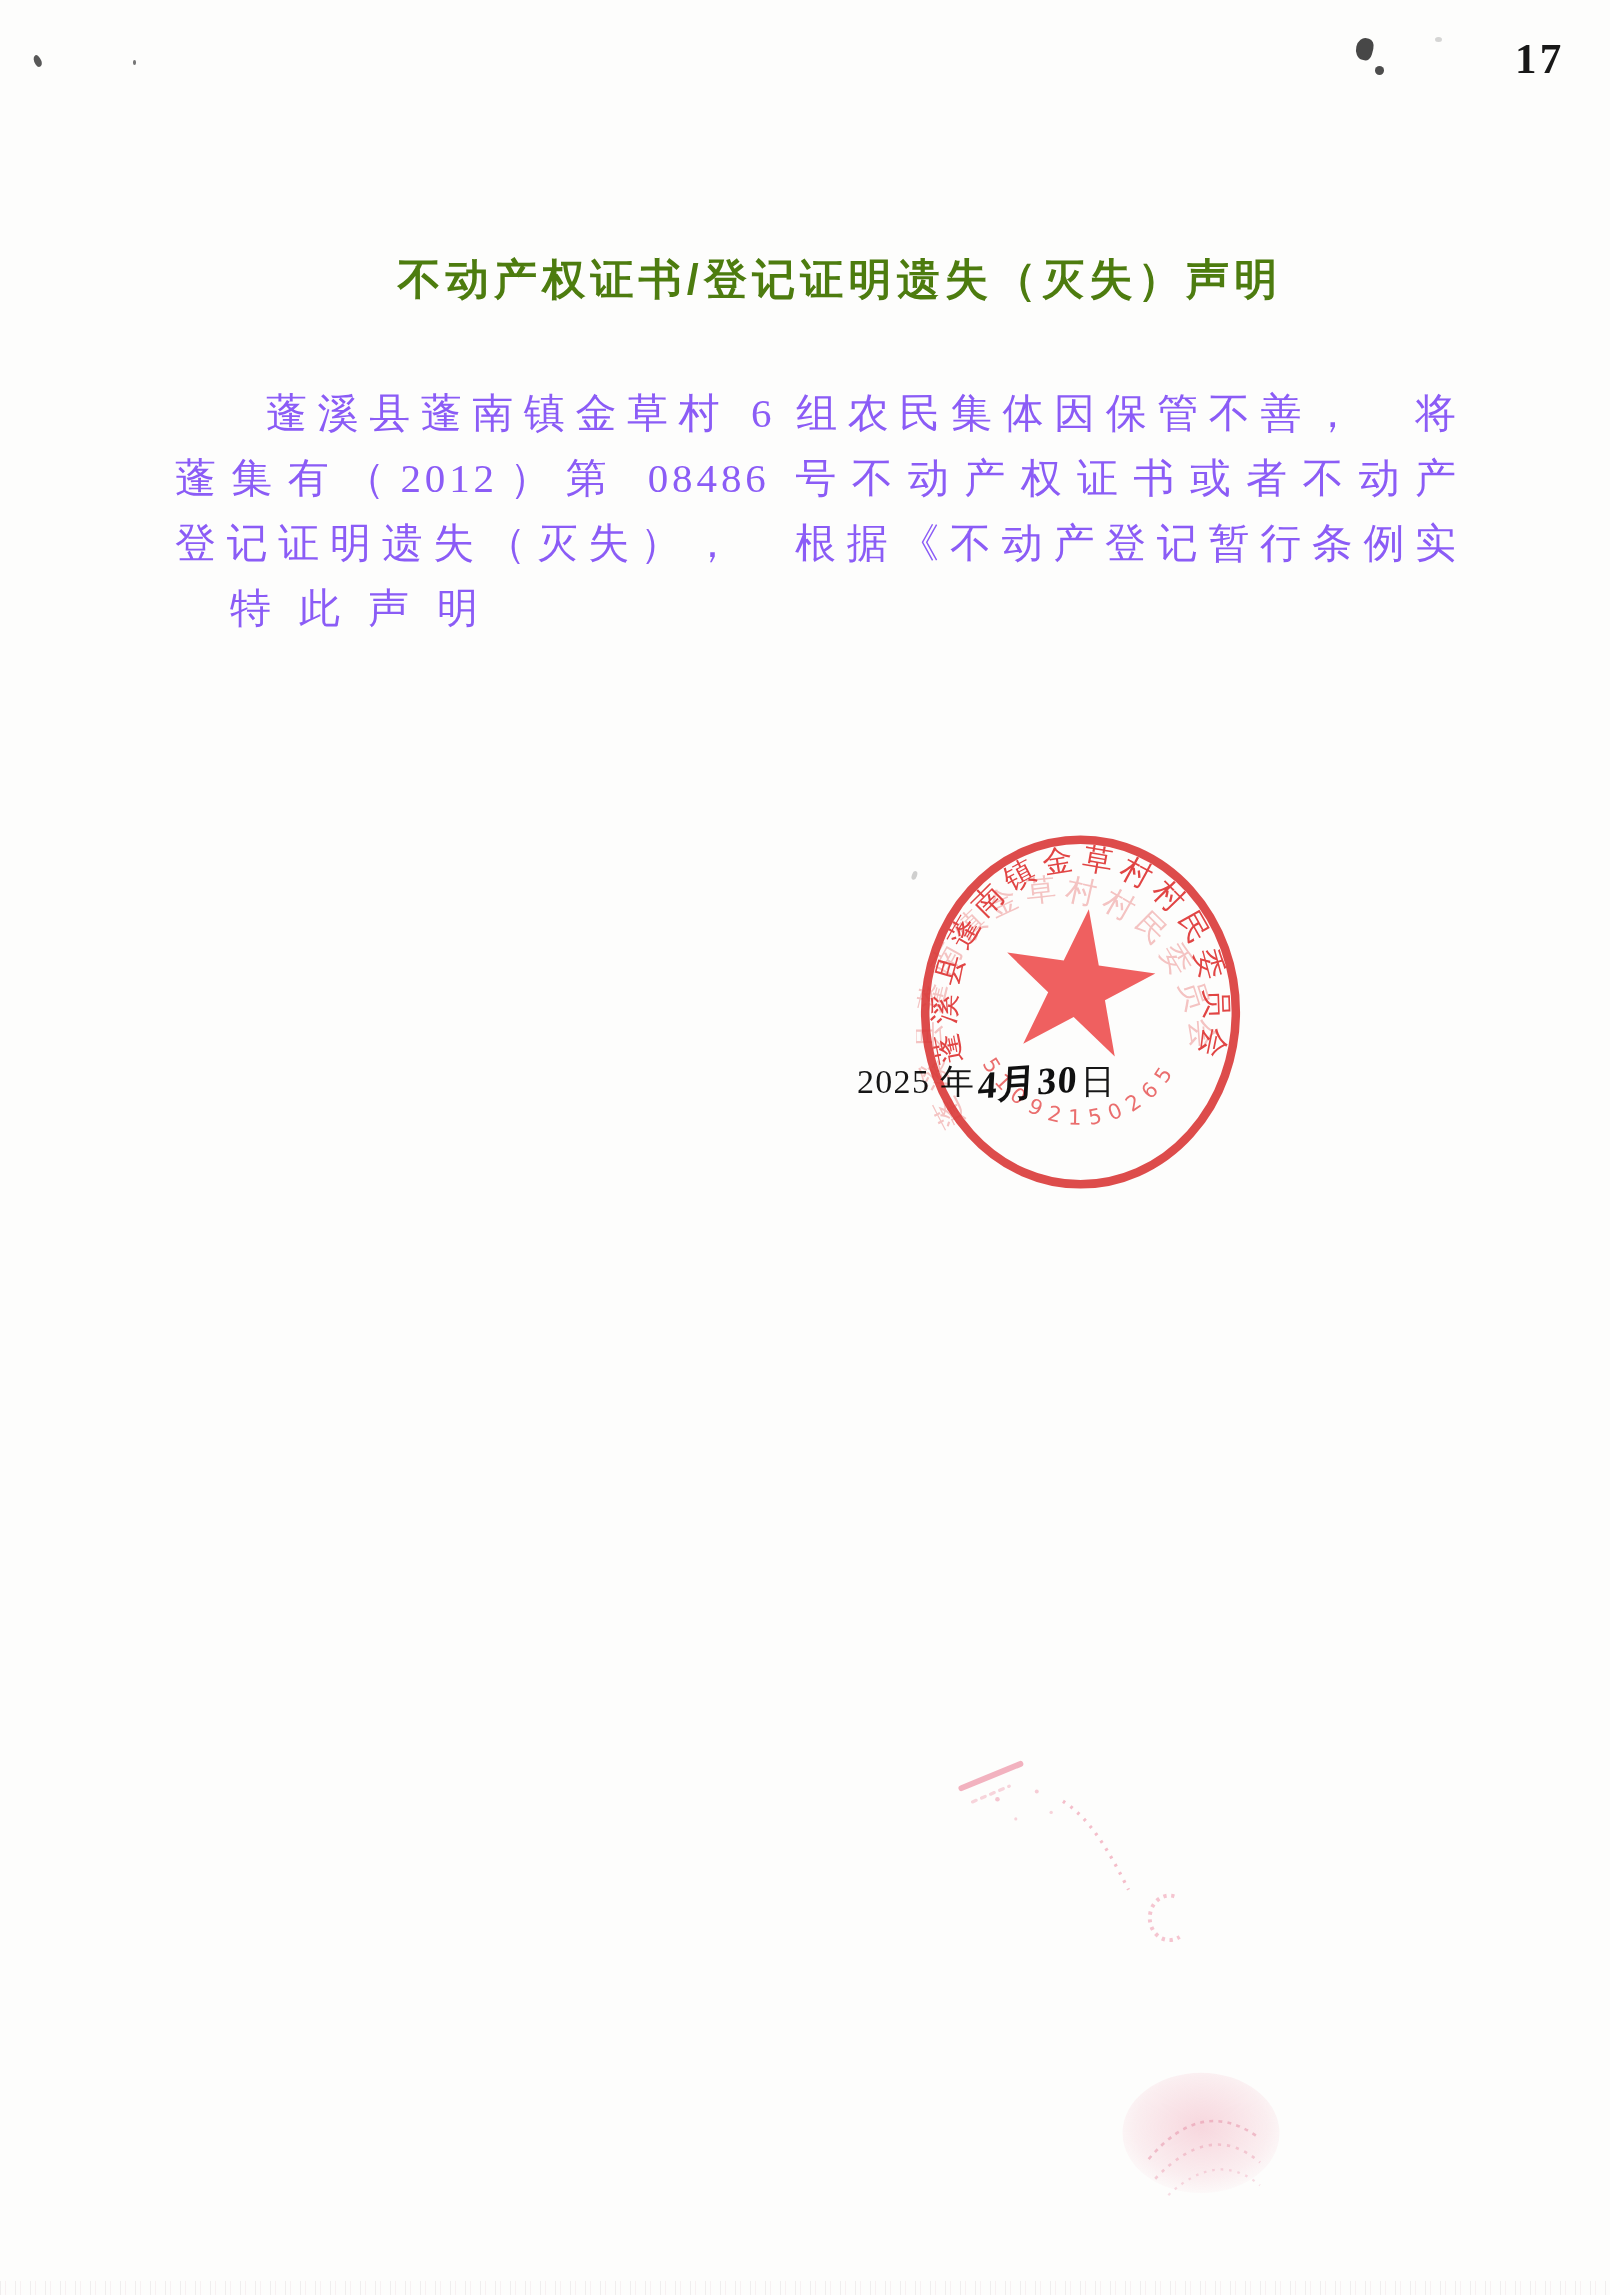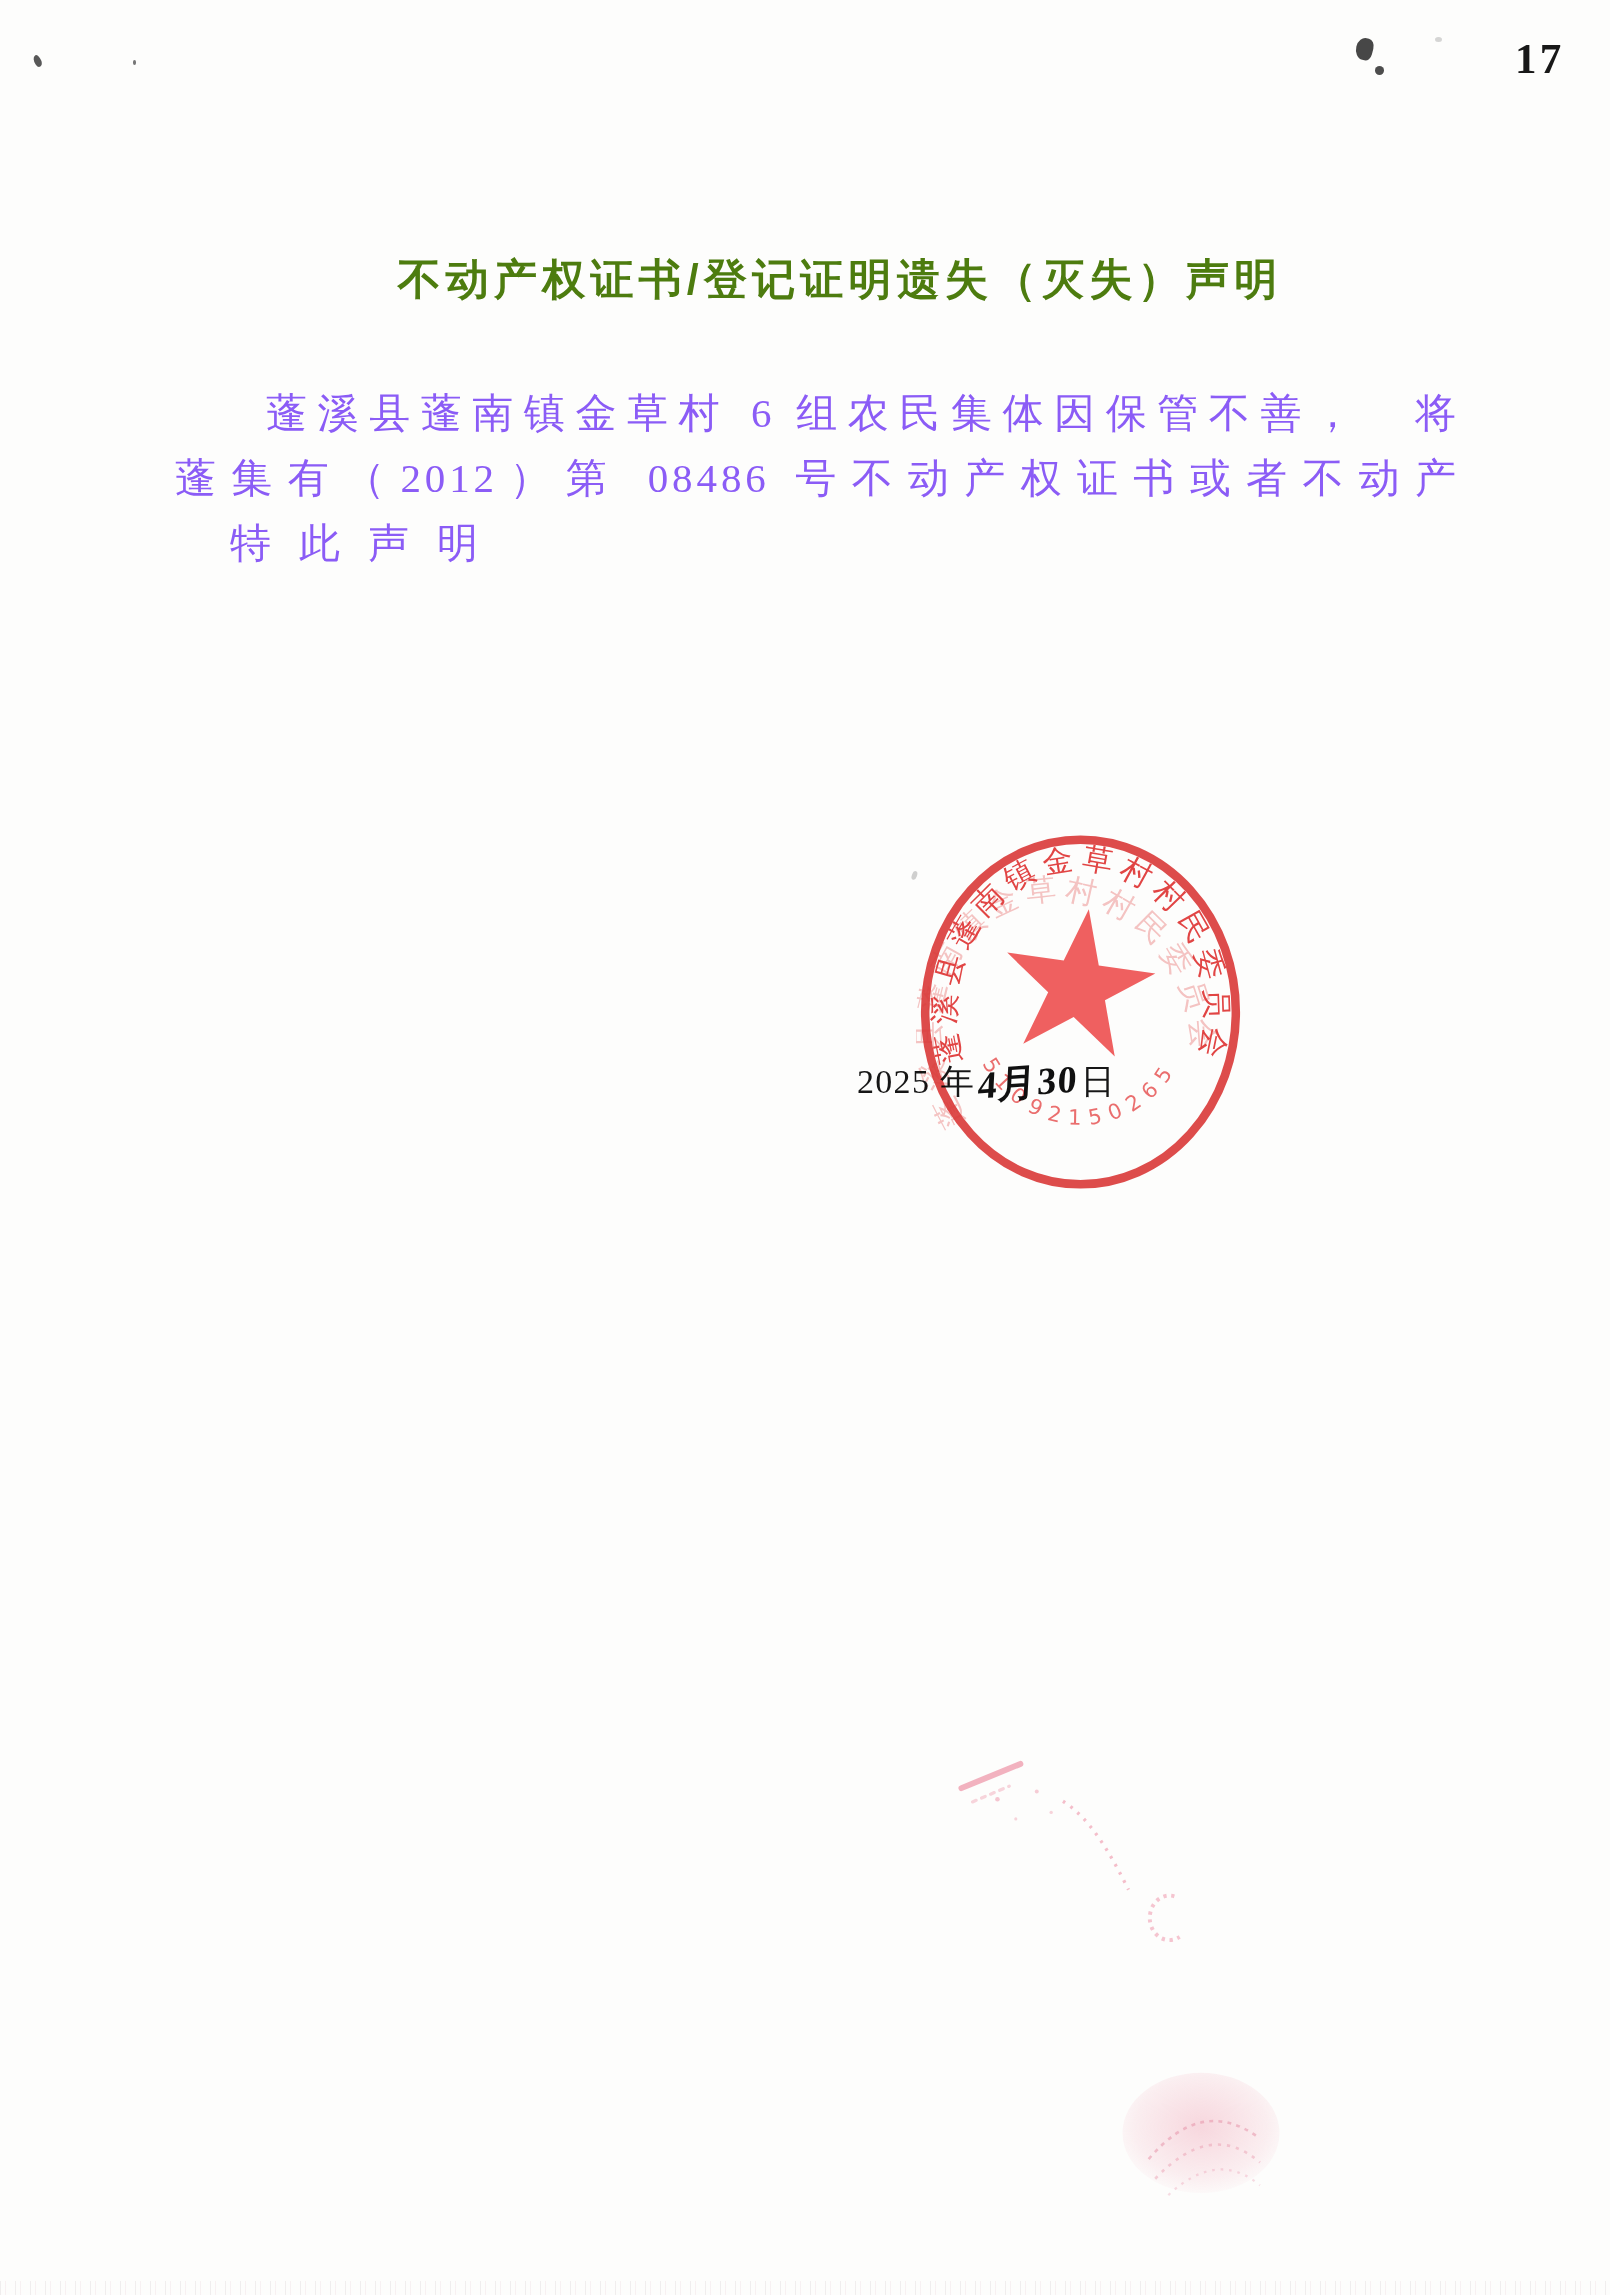--- a/index.html
+++ b/index.html
@@ -87,20 +87,21 @@
   <div class="speck s4"></div>
   <div class="speck s5"></div>
 
   <div class="page-number">17</div>
 
   <h1 class="title">不动产权证书/登记证明遗失（灭失）声明</h1>
 
   <div class="body-text">
     <div class="line fill indent1">蓬溪县蓬南镇金草村 6 组农民集体因保管不善，　将</div>
     <div class="line fill">蓬集有（2012）第 08486 号不动产权证书或者不动产</div>
+    <div class="line fill">登记证明遗失（灭失），　根据《不动产登记暂行条例实</div>
     <div class="line loose">特此声明</div>
   </div>
 
 
   <div class="date-line">
     <span>2025 年</span><span class="handwritten">4月30</span><span>日</span>
   </div>
 
   <svg class="stamp" width="329" height="362" viewBox="0 0 502 552">
     <defs>

